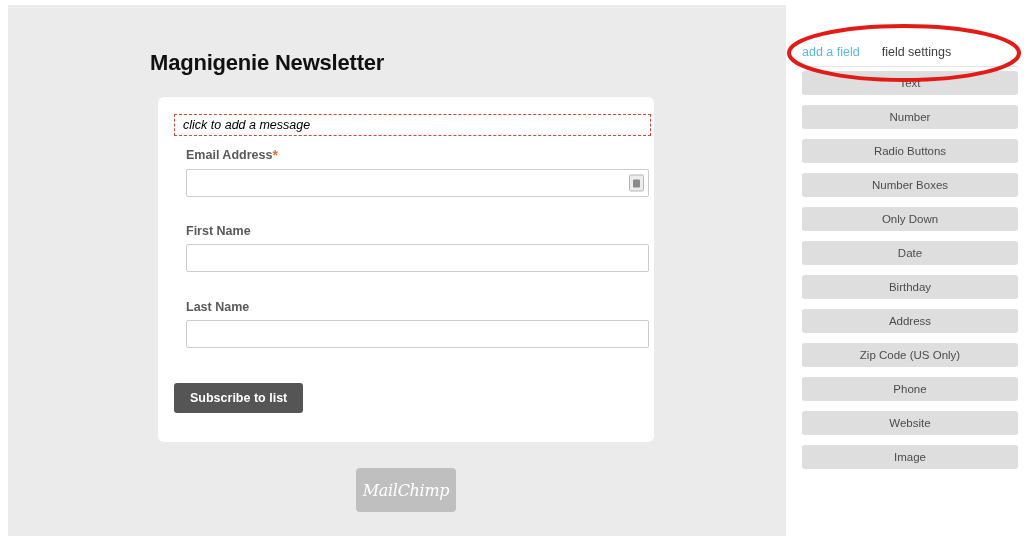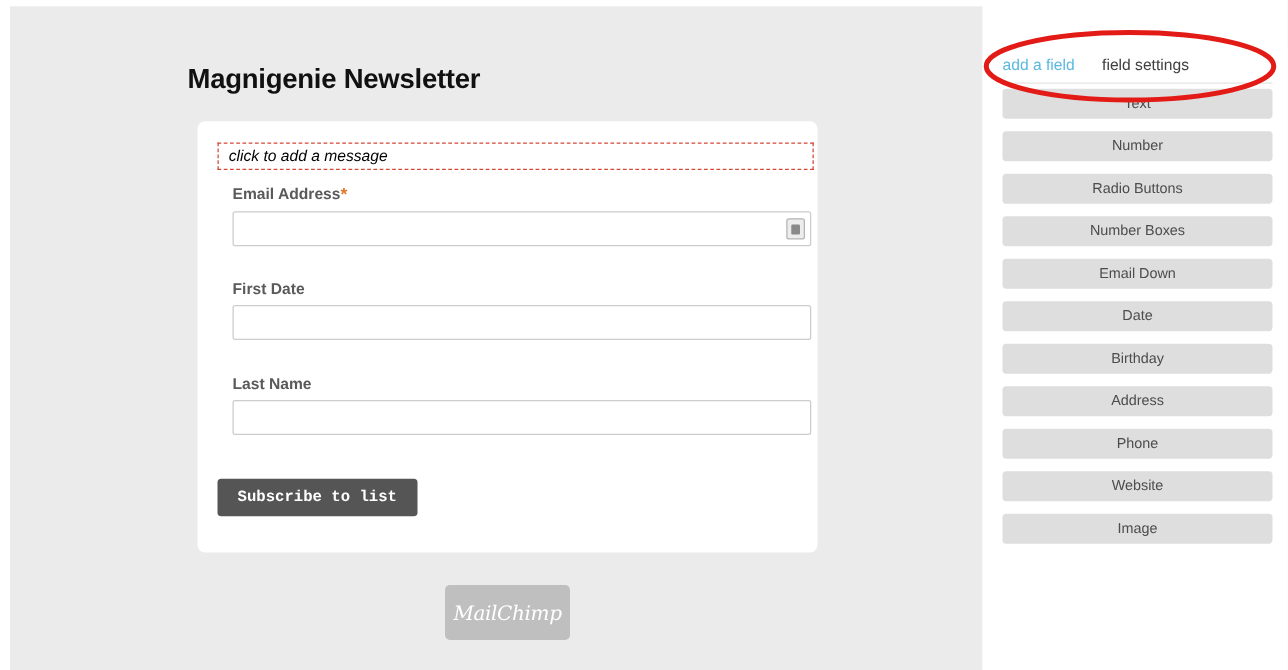--- a/index.html
+++ b/index.html
@@ -119,21 +119,20 @@
     background: #555555;
     color: #ffffff;
     font-size: 12.5px;
     font-weight: bold;
     border: none;
     border-radius: 3px;
     display: flex;
     align-items: center;
     justify-content: center;
     cursor: pointer;
-    font-family: Liberation Mono, monospace;
   }
 
   #mailchimp-logo {
     position: absolute;
     left: 348px;
     top: 463px;
     width: 100px;
     height: 44px;
     background: #bfbfbf;
     border-radius: 4px;
@@ -240,21 +239,21 @@
         <span>Email Address</span><span class="req-star">*</span>
       </div>
       <div class="field-input">
         <div id="autofill-badge">
           <div class="glyph"></div>
         </div>
       </div>
     </div>
 
     <div class="field-group" style="top:127px;">
-      <div class="field-label">First Date</div>
+      <div class="field-label">First Name</div>
       <div class="field-input"></div>
     </div>
 
     <div class="field-group" style="top:203px;">
       <div class="field-label">Last Name</div>
       <div class="field-input"></div>
     </div>
 
     <div id="subscribe-button">Subscribe to list</div>
   </div>
@@ -271,24 +270,25 @@
     <div id="tab-field-settings">field settings</div>
   </div>
 
   <div id="sidebar-divider"></div>
 
   <div id="field-type-list">
     <div class="field-type-button">Text</div>
     <div class="field-type-button">Number</div>
     <div class="field-type-button">Radio Buttons</div>
     <div class="field-type-button">Number Boxes</div>
-    <div class="field-type-button">Email Down</div>
+    <div class="field-type-button">Only Down</div>
     <div class="field-type-button">Date</div>
     <div class="field-type-button">Birthday</div>
     <div class="field-type-button">Address</div>
+    <div class="field-type-button">Zip Code (US Only)</div>
     <div class="field-type-button">Phone</div>
     <div class="field-type-button">Website</div>
     <div class="field-type-button">Image</div>
   </div>
 </div>
 
 <svg id="annotation-ellipse" viewBox="0 0 244 62" xmlns="http://www.w3.org/2000/svg">
   <ellipse cx="118" cy="31" rx="115" ry="27" fill="none" stroke="#e31b17" stroke-width="4"></ellipse>
 </svg>
 

